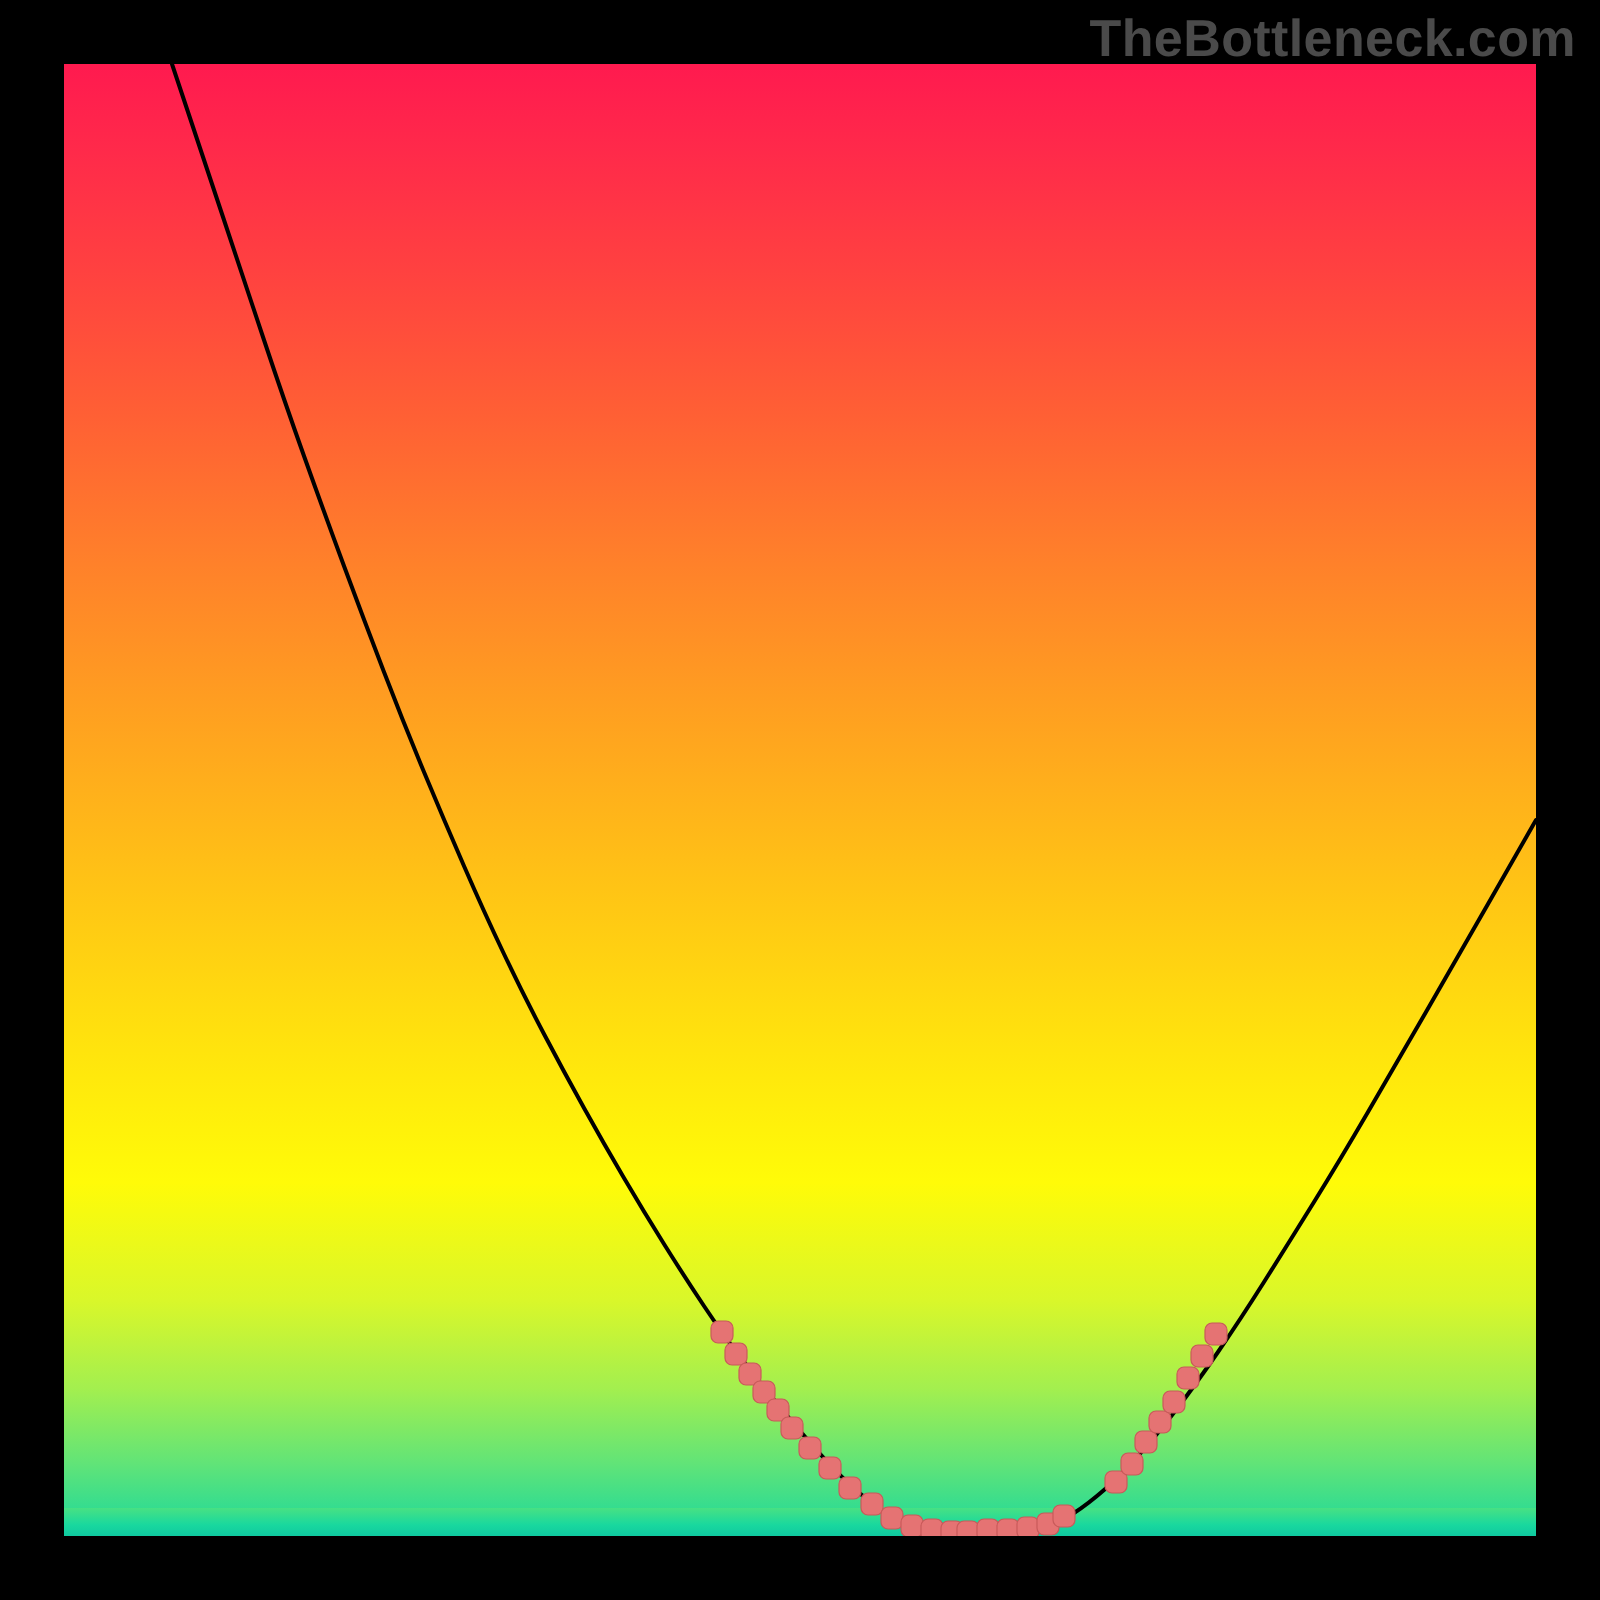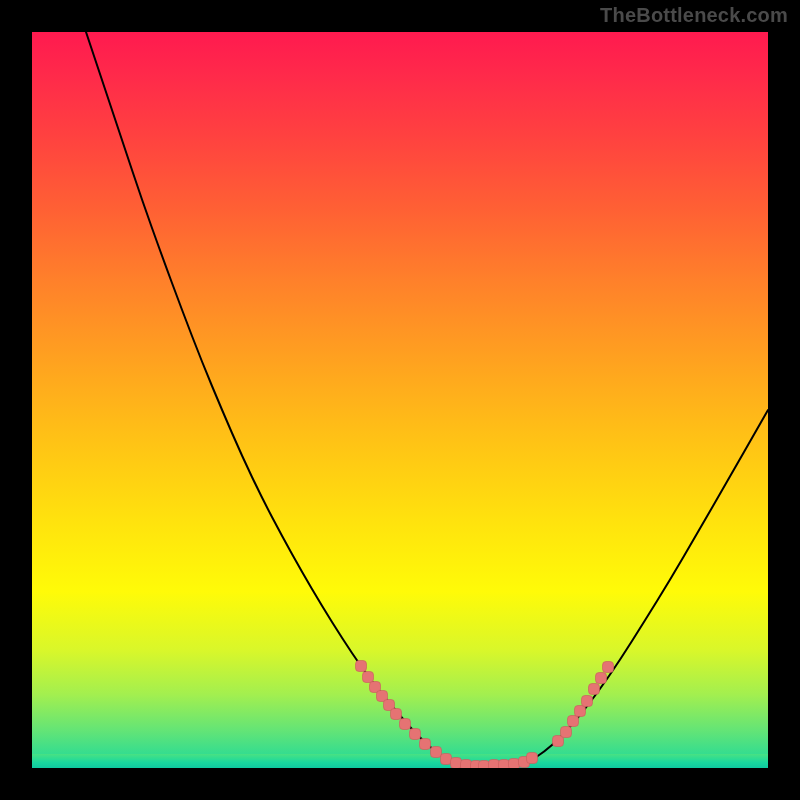--- a/index.html
+++ b/index.html
@@ -15,21 +15,21 @@
     position: relative;
     width: 800px;
     height: 800px;
     background: #000;
   }
   .watermark {
     position: absolute;
     top: 4px;
     right: 12px;
     color: #4a4a4a;
-    font-size: 20px;
+    font-size: 26px;
     font-weight: 600;
     letter-spacing: 0.2px;
     z-index: 20;
     user-select: none;
   }
   .plot-area {
     position: absolute;
     left: 32px;
     top: 32px;
     width: 736px;

